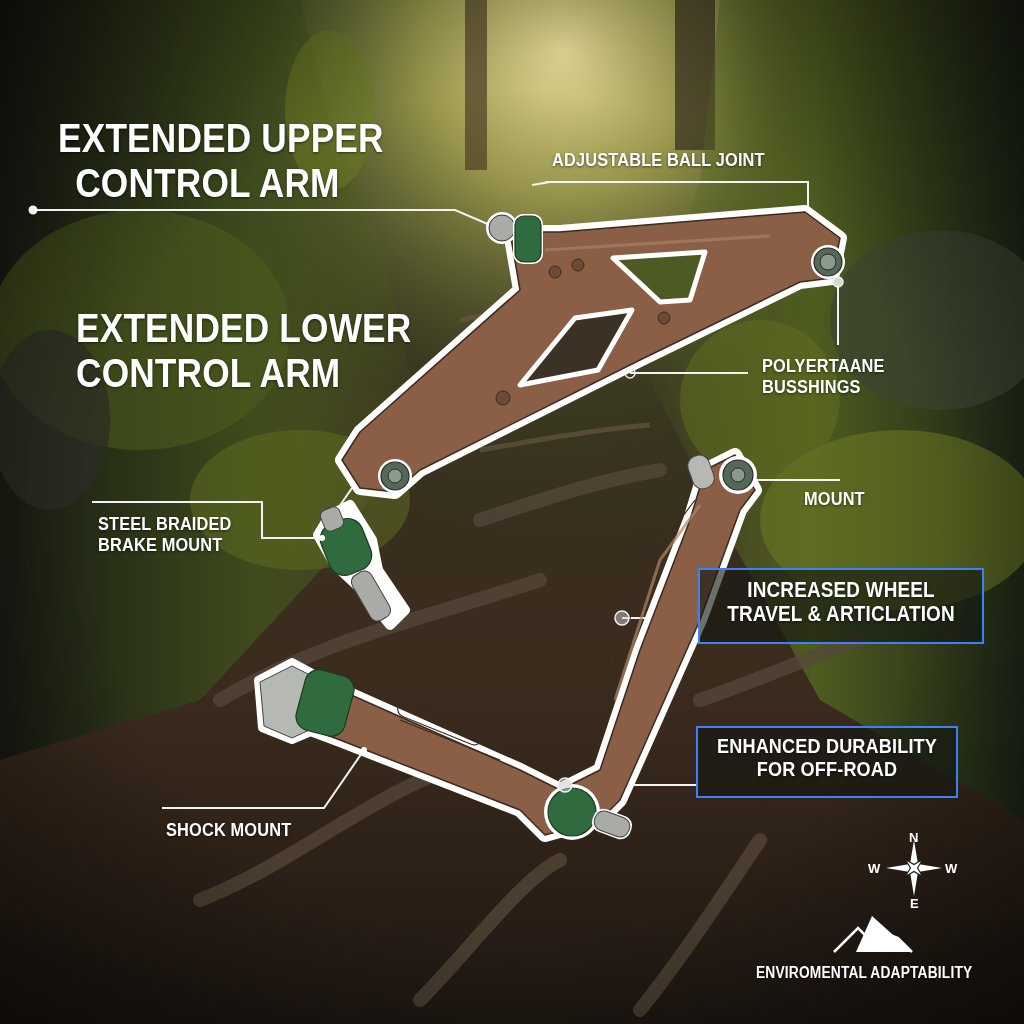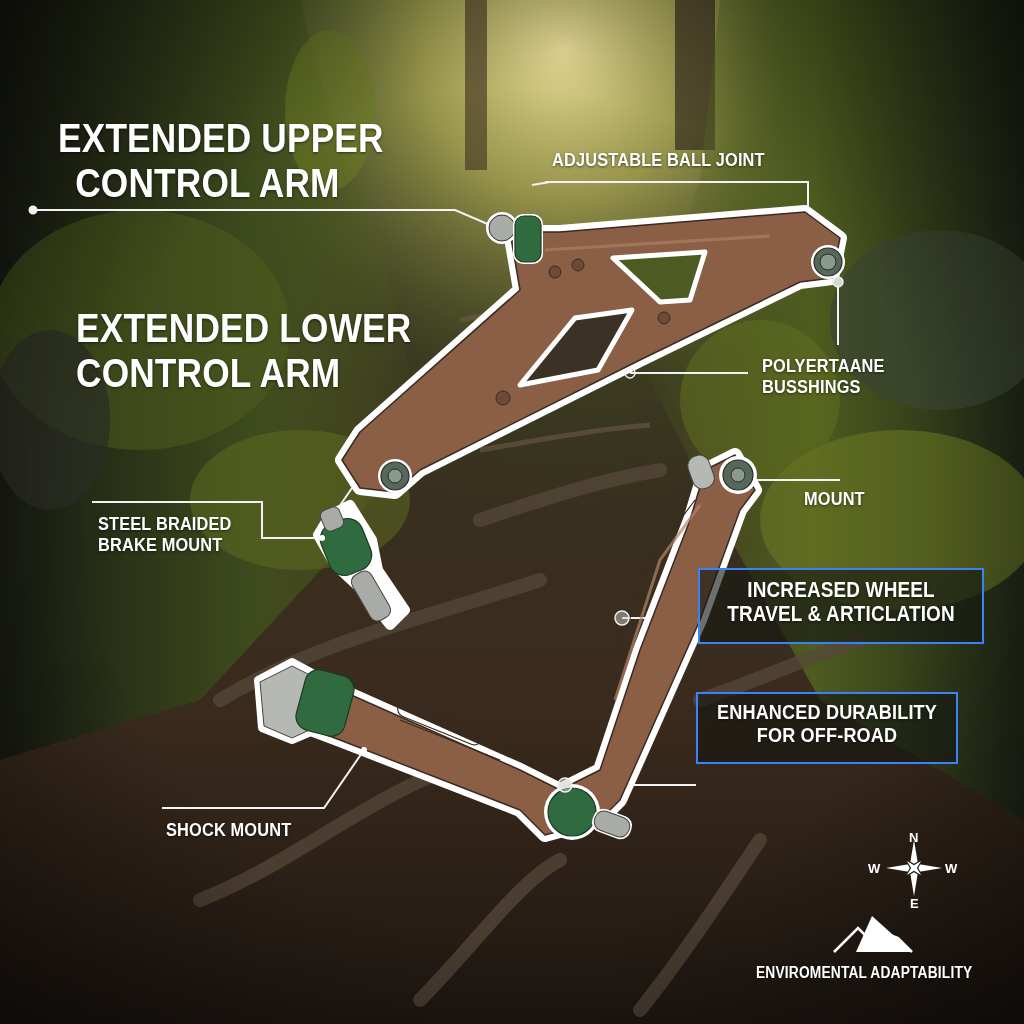--- a/index.html
+++ b/index.html
@@ -216,21 +216,21 @@
 
   <div class="label small" style="left:804px; top:489px;">MOUNT</div>
 
   <div class="boxed" style="left:698px; top:568px; width:282px; height:72px;">
     <div class="label mid" style="margin-top:8px; transform:scaleX(0.86);">
       <div>INCREASED WHEEL</div>
       <div>TRAVEL &amp; ARTICLATION</div>
     </div>
   </div>
 
-  <div class="boxed" style="left:696px; top:692px; width:258px; height:68px;">
+  <div class="boxed" style="left:696px; top:726px; width:258px; height:68px;">
     <div class="label mid" style="margin-top:7px; font-size:21px; transform:scaleX(0.86);">
       <div>ENHANCED DURABILITY</div>
       <div>FOR OFF-ROAD</div>
     </div>
   </div>
 
   <div class="label small" style="left:166px; top:820px;">SHOCK MOUNT</div>
 
   <span class="compass-letter" style="left:909px; top:830px;">N</span>
   <span class="compass-letter" style="left:868px; top:861px;">W</span>

